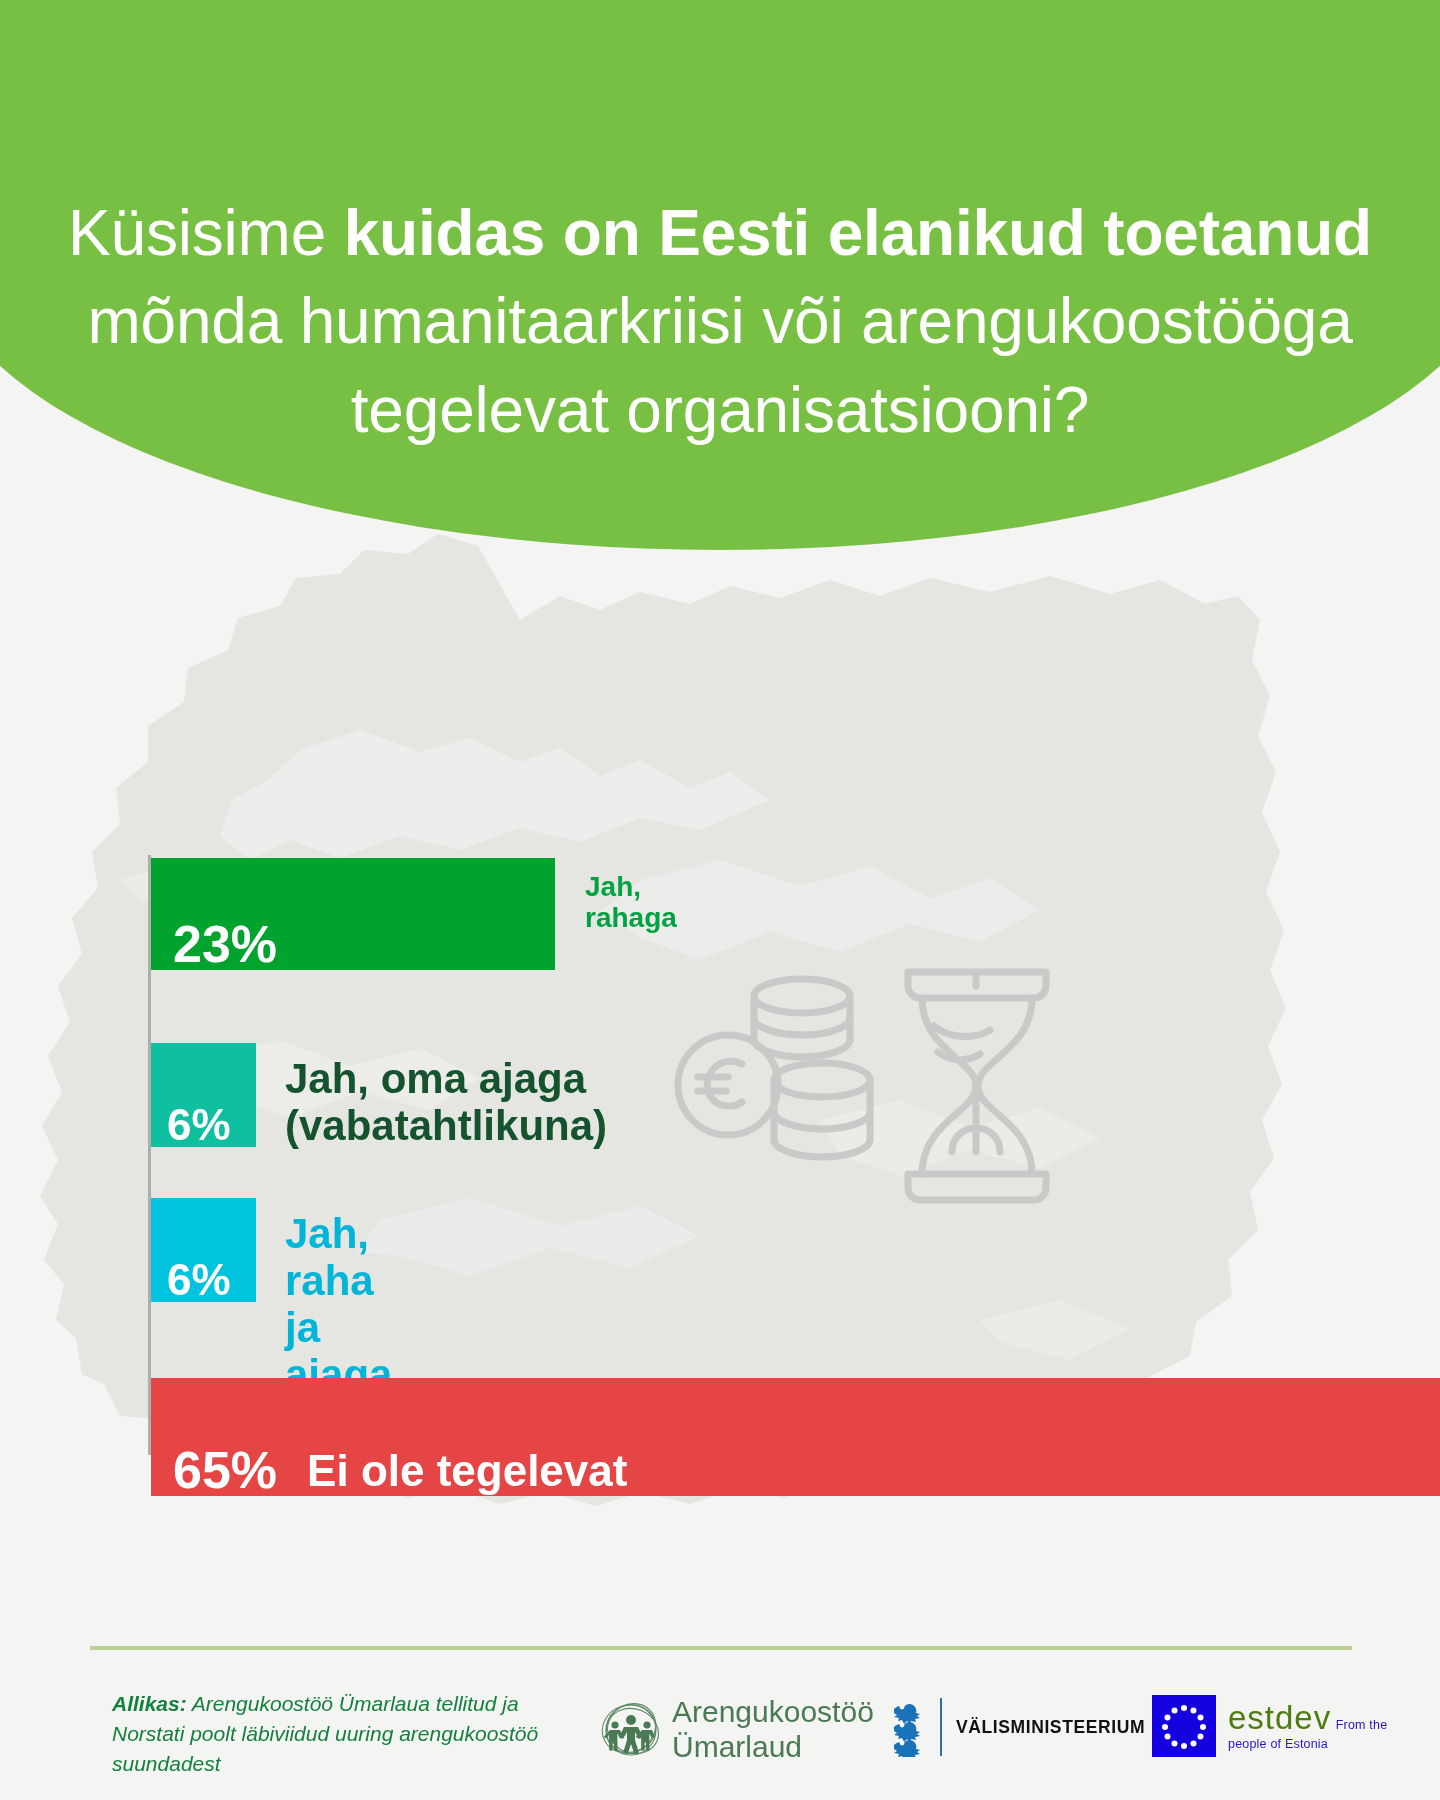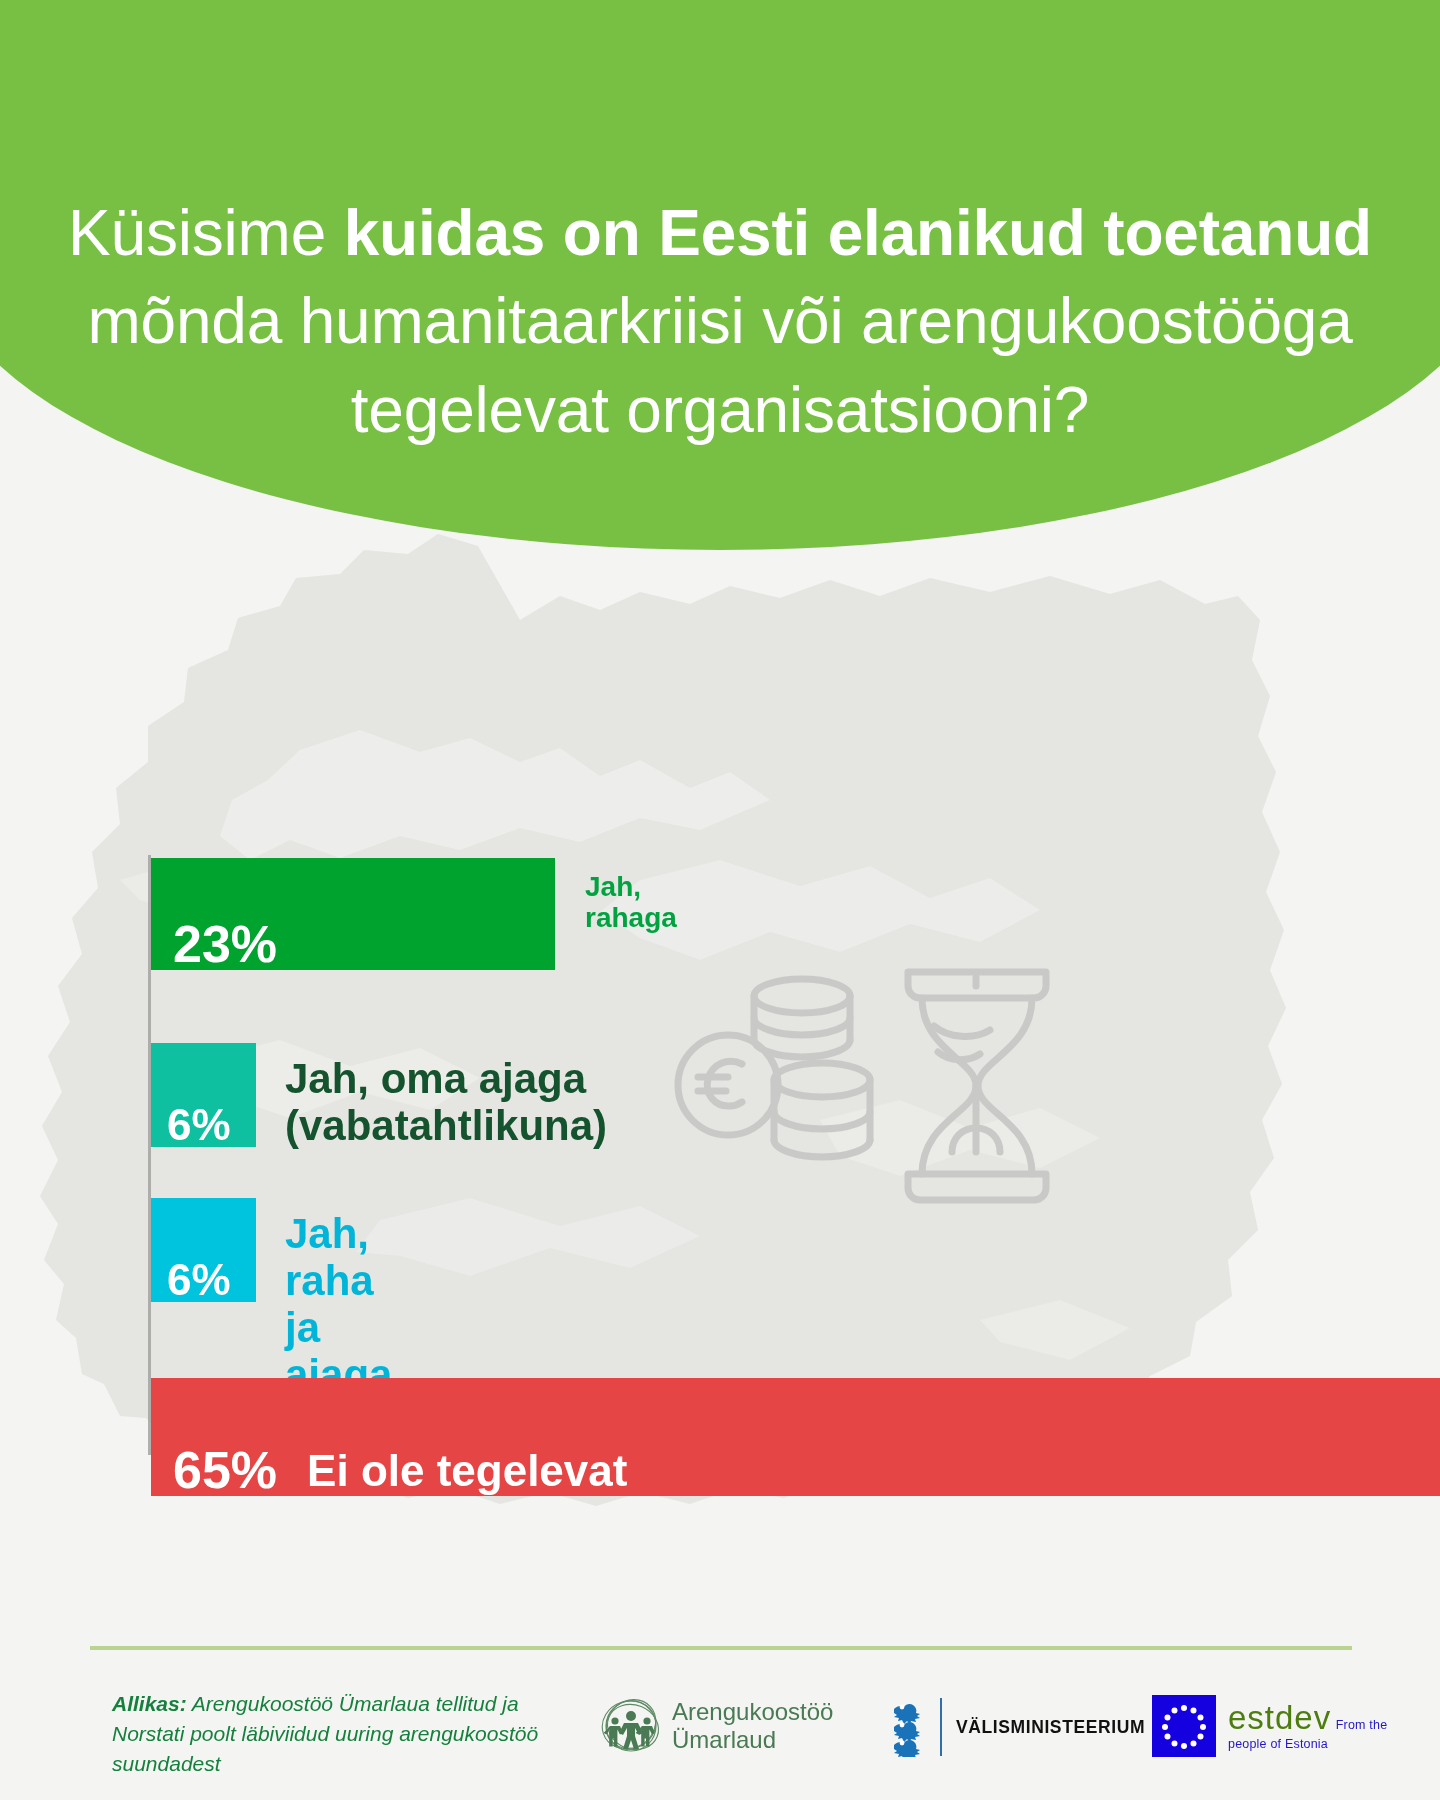--- a/index.html
+++ b/index.html
@@ -242,21 +242,21 @@
     display: flex;
     align-items: center;
   }
 
   
   .logo-akyl { left: 0px; top: 14px; }
   .logo-akyl .mark { width: 62px; height: 62px; flex: 0 0 62px; }
   .logo-akyl .txt {
     margin-left: 10px;
     color: #4a7a53;
-    font-size: 24px;
+    font-size: 30px;
     line-height: 1.16;
     white-space: pre-line;
   }
 
   
   .logo-vm { left: 290px; top: 16px; }
   .logo-vm .mark { width: 36px; height: 60px; flex: 0 0 36px; }
   .logo-vm .sep {
     width: 2px;
     height: 58px;

